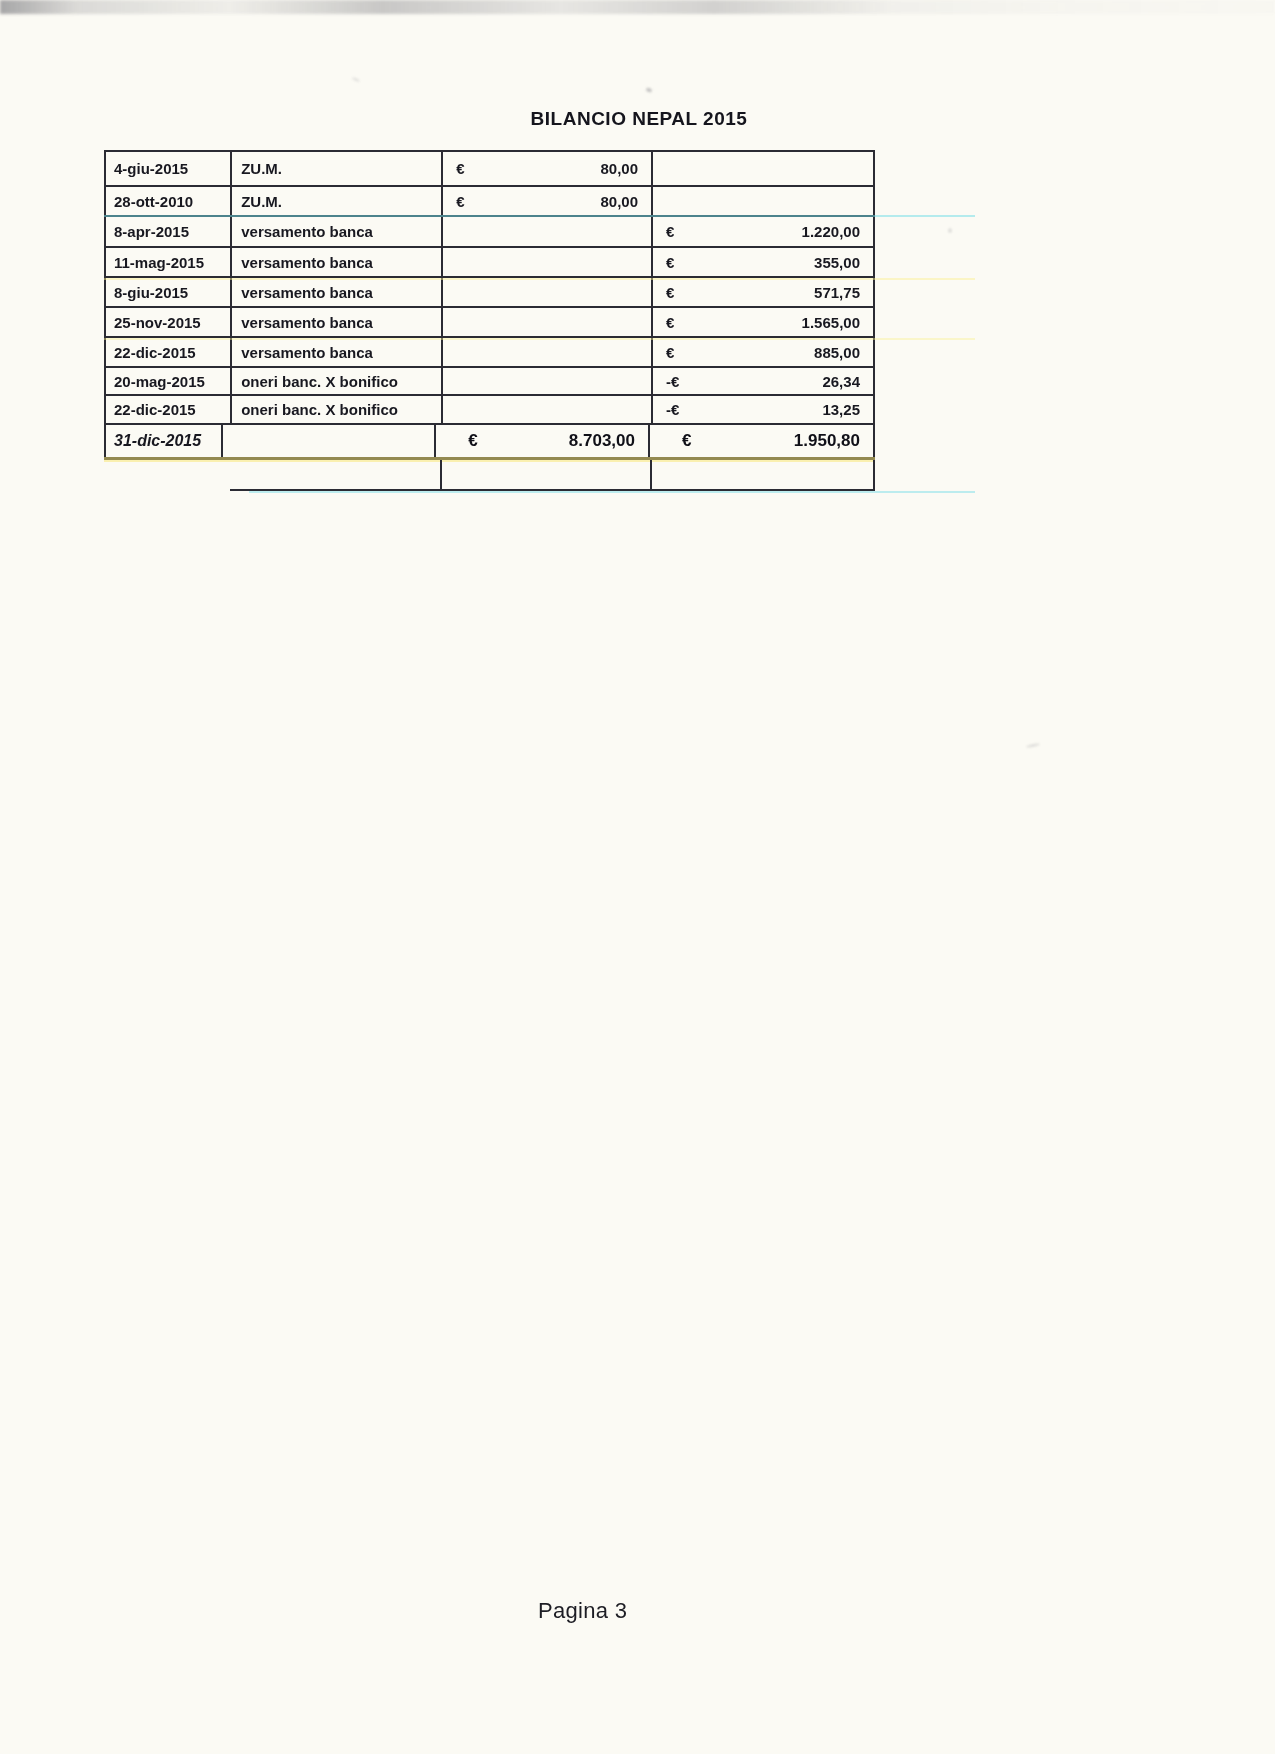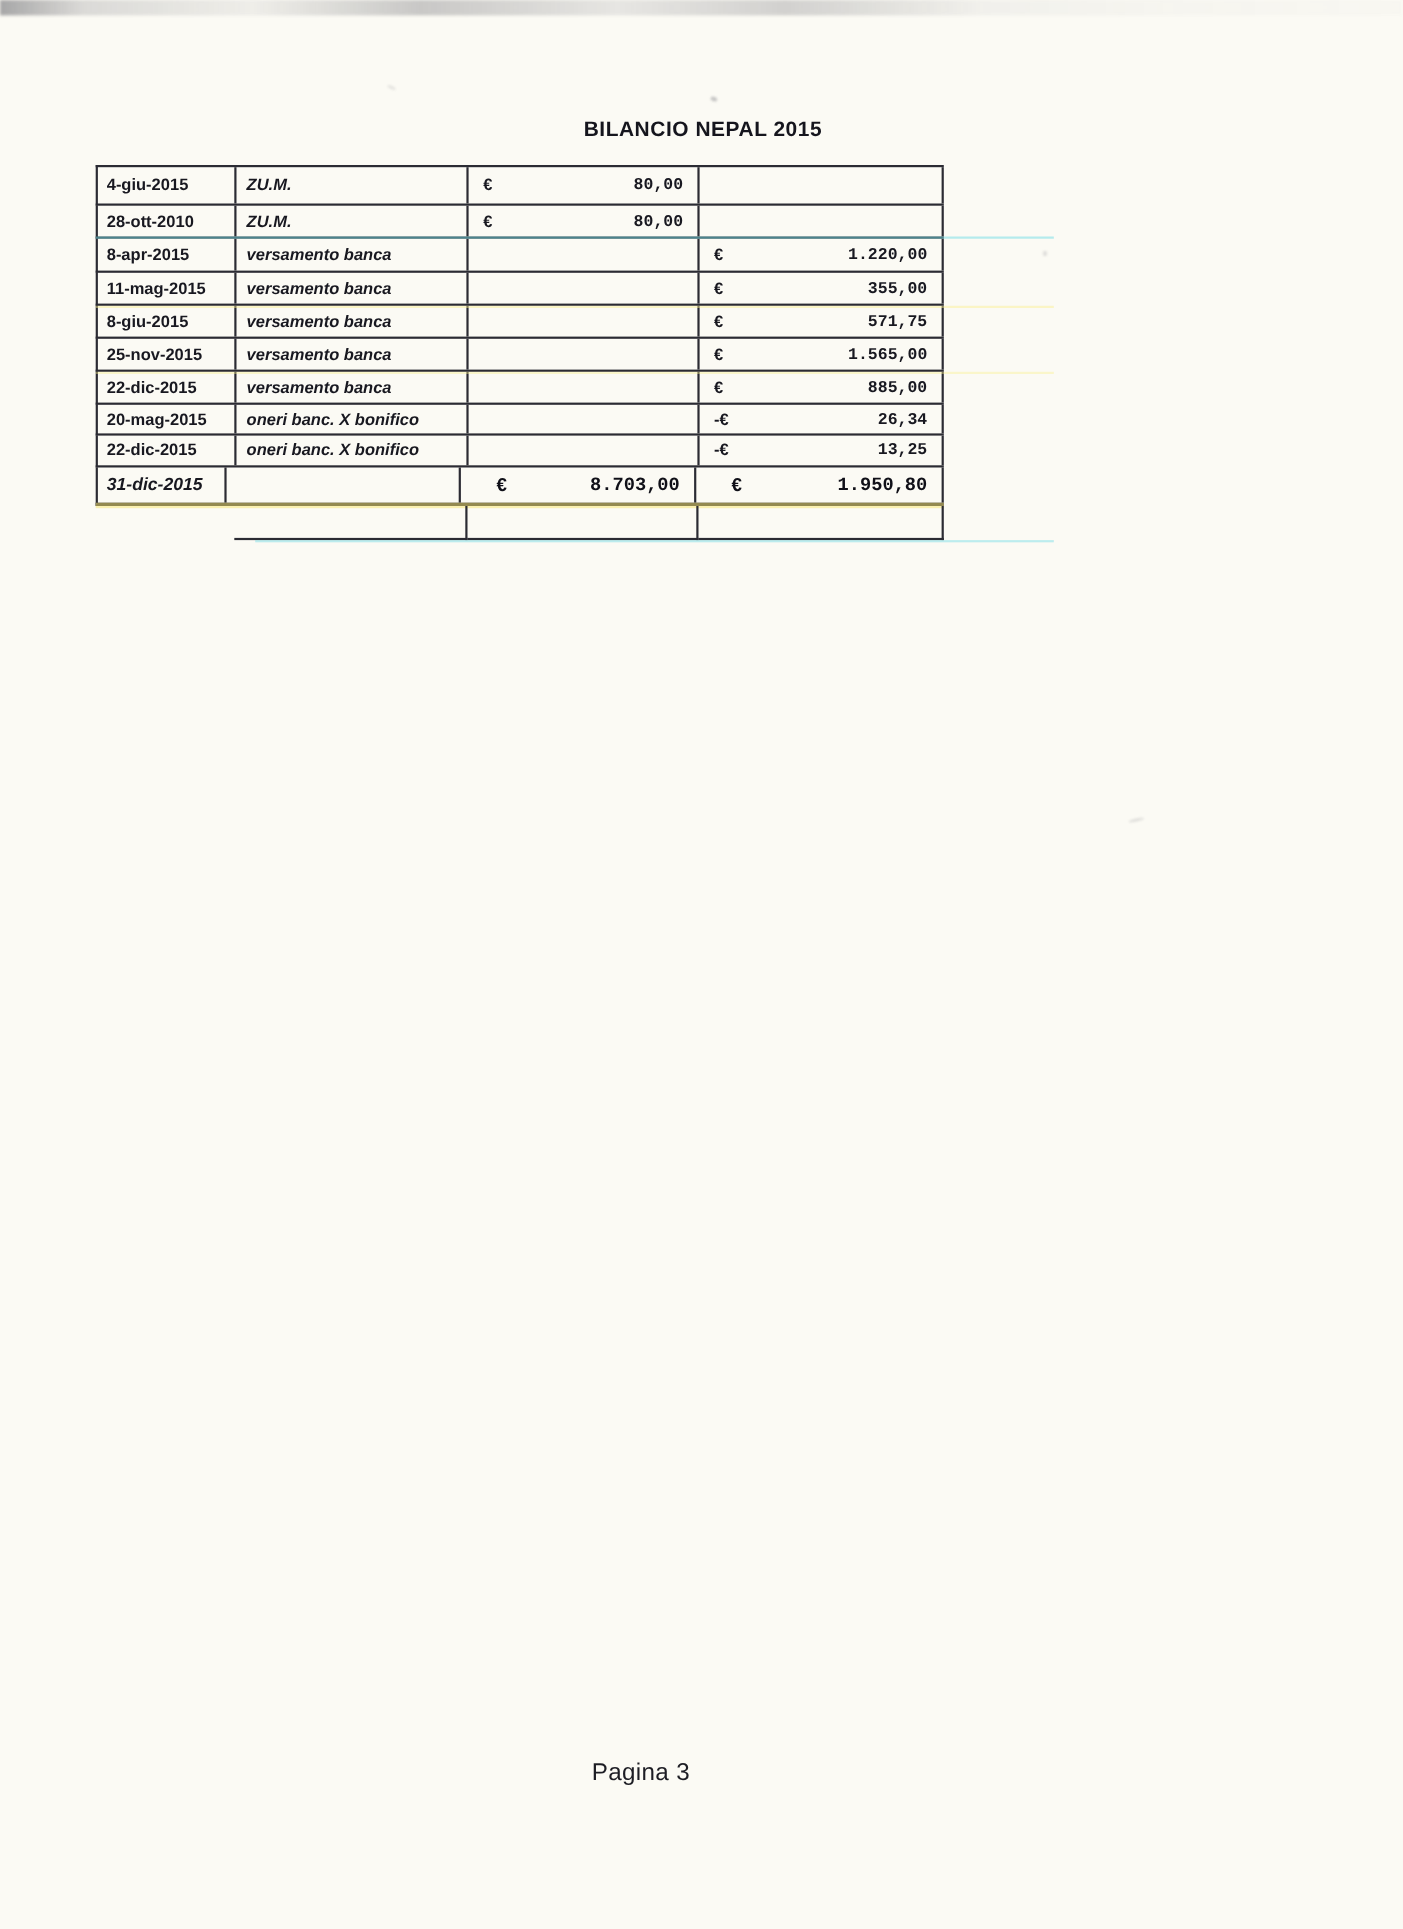--- a/index.html
+++ b/index.html
@@ -29,42 +29,42 @@
 
   .doc-title{
     position:absolute;left:0;top:108px;width:1240px;
     text-align:center;
     font-size:19px;font-weight:700;letter-spacing:.5px;
     color:#15151d;
     margin-left:19px;
   }
 
   .fin-table{
-    position:absolute;left:87px;top:150px;width:771px;
+    position:absolute;left:104px;top:150px;width:771px;
     font-size:15px;font-weight:700;color:#181820;
   }
   .row{
     display:flex;box-sizing:border-box;
     border-left:2px solid #2b2b33;
     border-bottom:2px solid #2b2b33;
     align-items:stretch;
     position:relative;
   }
   .row-first{border-top:2px solid #2b2b33;}
   .cell{
     box-sizing:border-box;
     border-right:2px solid #2b2b33;
     display:flex;align-items:center;
     overflow:hidden;white-space:nowrap;
   }
   .c-date{width:143px;padding-left:8px;}
-  .c-desc{width:240px;padding-left:9px;font-style:italic;}
+  .c-desc{width:240px;padding-left:9px;}
   .c-amt{width:236px;padding:0 13px;justify-content:space-between;}
   .c-amt2{width:250px;padding:0 13px;justify-content:space-between;}
-  .amt-val{font-family:Liberation Mono, monospace;}
+  .amt-val{}
   .row-total{height:35px;border-bottom:3px solid #17171f;gap:19px;}
   .row-total .c-date{font-style:italic;font-size:16px;}
   .row-total .c-amt,.row-total .c-amt2{font-size:17px;font-weight:700;color:#101018;}
   
   .row-total::after{
     content:"";position:absolute;left:-2px;right:0;bottom:-5px;height:5px;
     background:rgba(250,232,120,.55);pointer-events:none;
   }
   
   .row-empty{border-left:none;}

